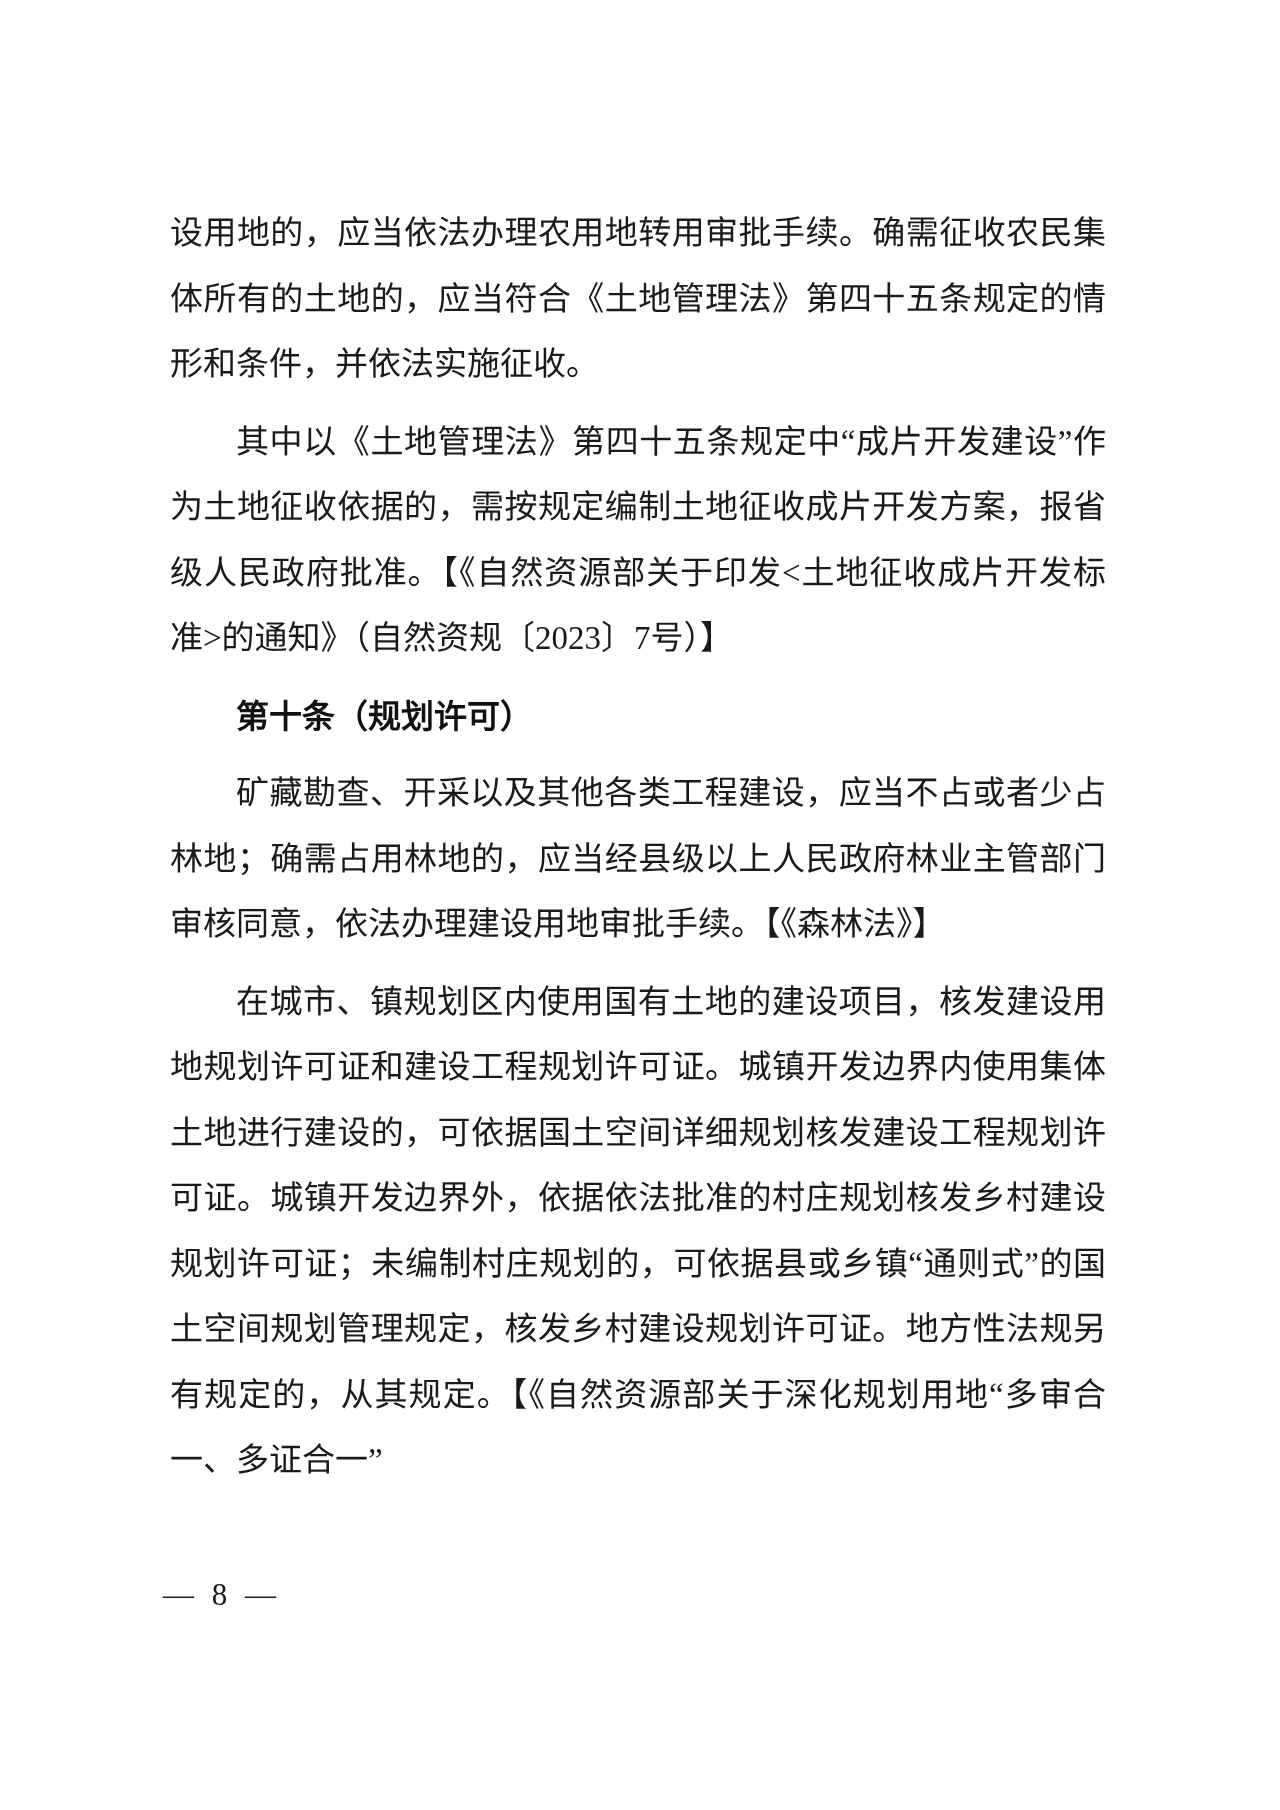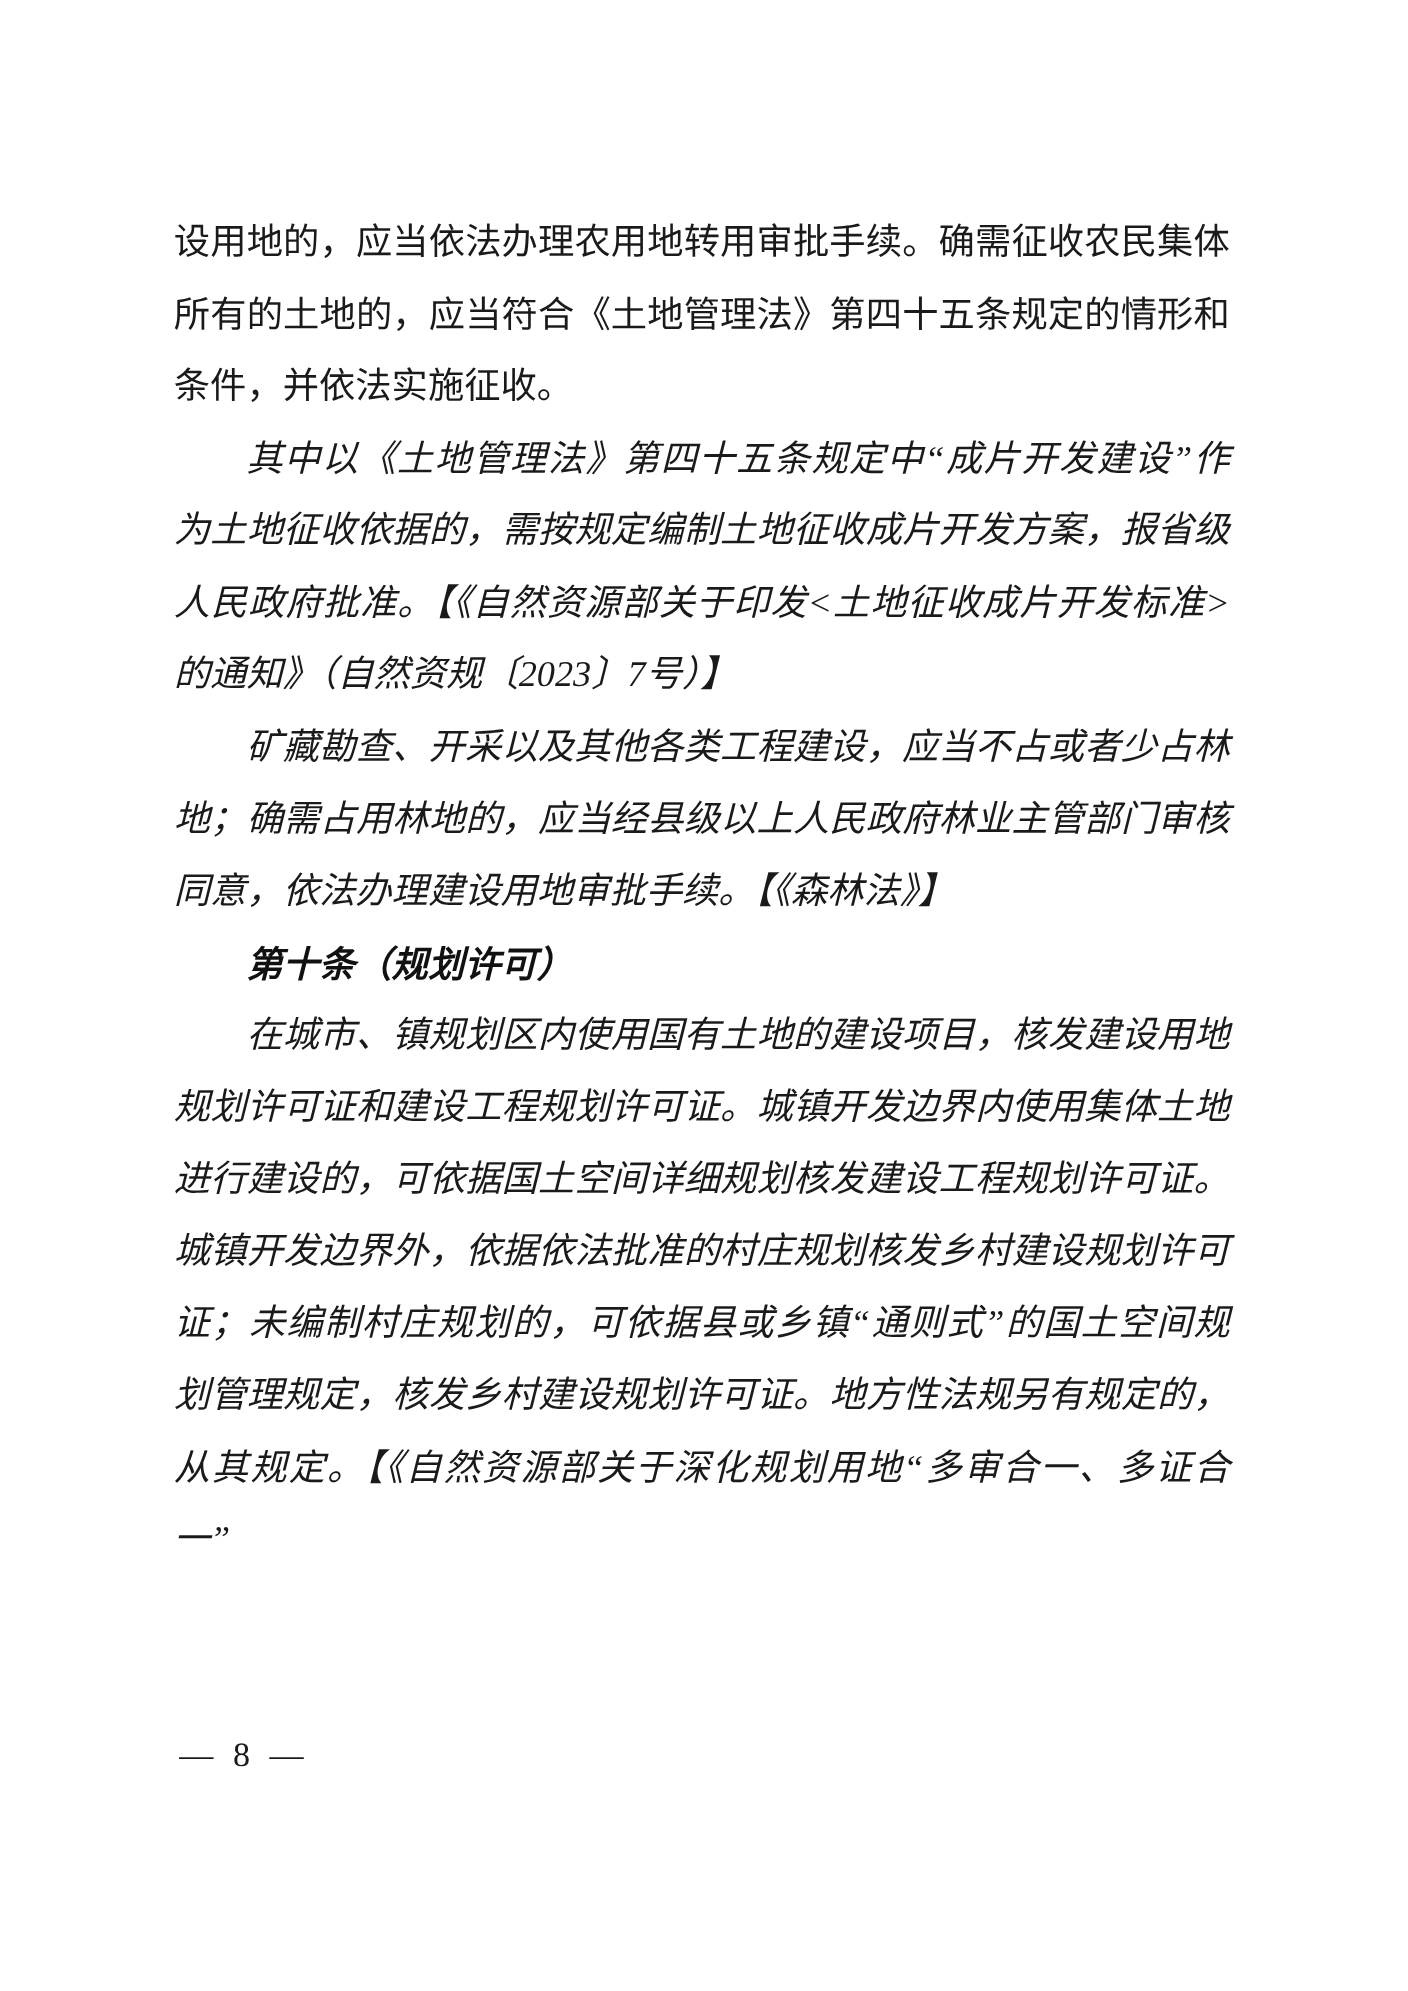--- a/index.html
+++ b/index.html
@@ -20,30 +20,29 @@
     inset: 0;
     background: #ffffff;
   }
   .content {
     position: absolute;
     left: 158px;
     top: 189px;
     width: 960px;
   }
   .para {
-    margin: 0;
+    margin: 12px;
     font-size: 33px;
     line-height: 65.5px;
     text-align: justify;
     letter-spacing: 0;
     word-break: break-all;
   }
   .para.indent {
     text-indent: 2em;
-    font-style: italic;
   }
   .para.heading {
     font-family: "Liberation Sans", "DejaVu Sans", sans-serif;
     font-weight: bold;
     text-align: left;
     color: #111111;
   }
   .footer {
     position: absolute;
     left: 163px;
@@ -58,23 +57,23 @@
 </head>
 <body>
 
 <div class="page">
 
   <div class="content">
     <p class="para">设用地的，应当依法办理农用地转用审批手续。确需征收农民集体所有的土地的，应当符合《土地管理法》第四十五条规定的情形和条件，并依法实施征收。</p>
 
     <p class="para indent">其中以《土地管理法》第四十五条规定中“成片开发建设”作为土地征收依据的，需按规定编制土地征收成片开发方案，报省级人民政府批准。【《自然资源部关于印发&lt;土地征收成片开发标准&gt;的通知》（自然资规〔2023〕7号）】</p>
 
+    <p class="para indent heading">第十条（规划许可）</p>
+
     <p class="para indent">矿藏勘查、开采以及其他各类工程建设，应当不占或者少占林地；确需占用林地的，应当经县级以上人民政府林业主管部门审核同意，依法办理建设用地审批手续。【《森林法》】</p>
-
-    <p class="para indent heading">第十条（规划许可）</p>
 
 
     <p class="para indent">在城市、镇规划区内使用国有土地的建设项目，核发建设用地规划许可证和建设工程规划许可证。城镇开发边界内使用集体土地进行建设的，可依据国土空间详细规划核发建设工程规划许可证。城镇开发边界外，依据依法批准的村庄规划核发乡村建设规划许可证；未编制村庄规划的，可依据县或乡镇“通则式”的国土空间规划管理规定，核发乡村建设规划许可证。地方性法规另有规定的，从其规定。【《自然资源部关于深化规划用地“多审合一、多证合一”</p>
   </div>
 
   <div class="footer">— 8 —</div>
 
 </div>
 
 </body></html>

